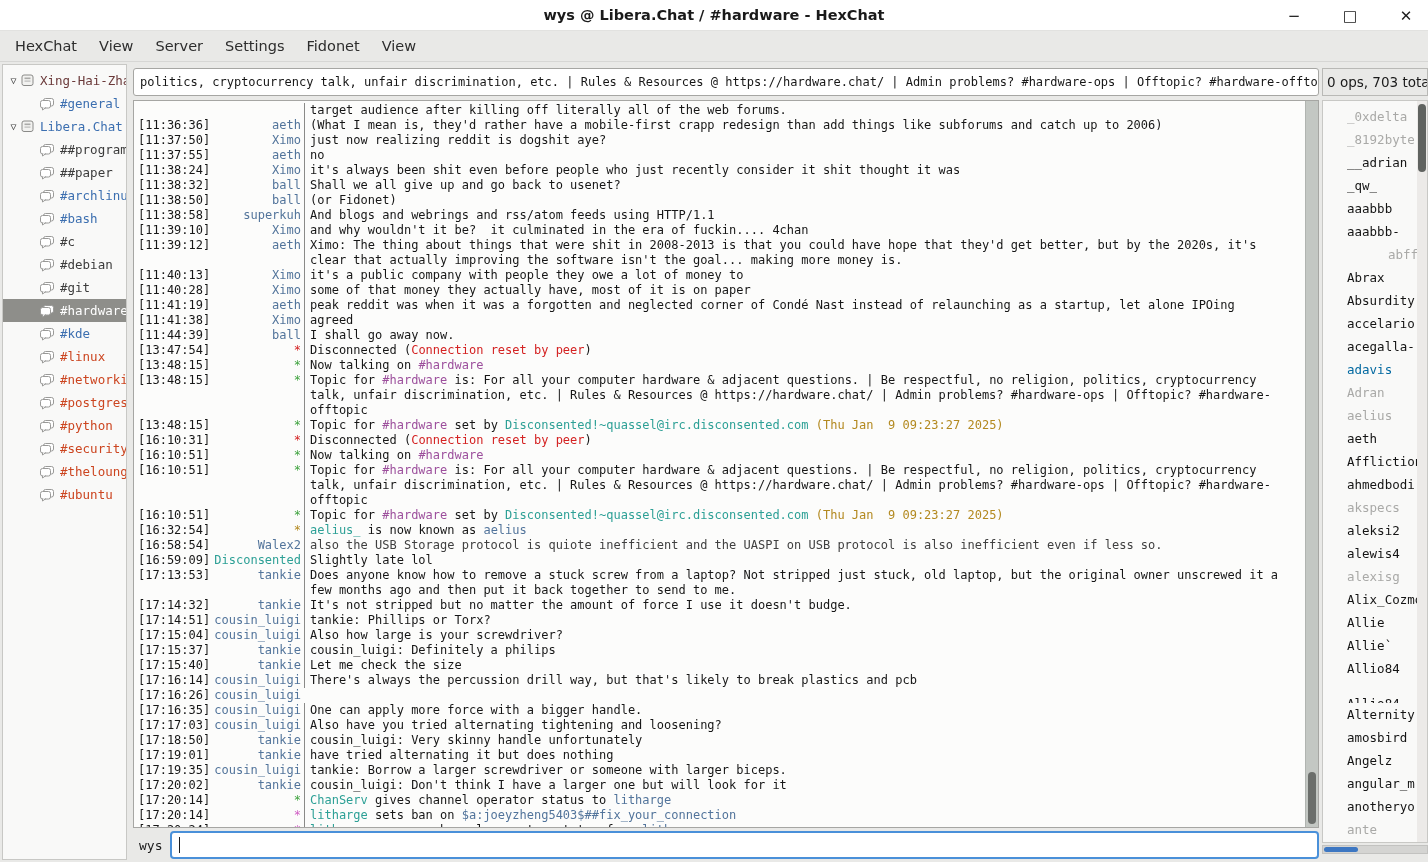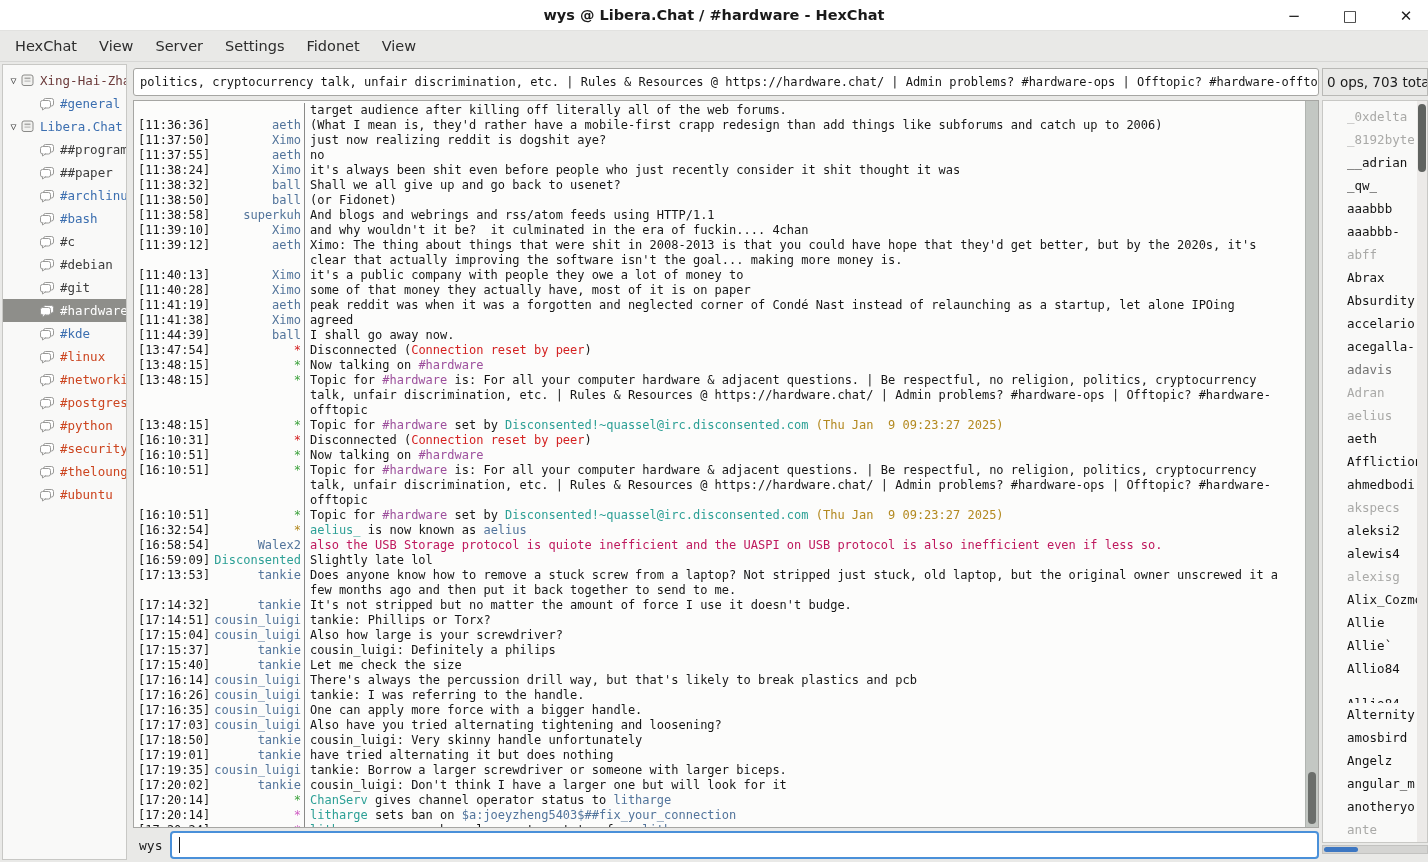--- a/index.html
+++ b/index.html
@@ -403,21 +403,21 @@
             <div class="chat-row">
               <div class="meta"><span class="ts">[16:10:51]</span><span class="nick" style="color: rgb(63, 163, 63);">*</span></div>
               <div class="msg"><span style="color: rgb(22, 22, 22);">Topic for </span><span style="color: rgb(156, 79, 156);">#hardware</span><span style="color: rgb(22, 22, 22);"> set by </span><span style="color: rgb(45, 160, 150);">Disconsented!~quassel@irc.disconsented.com</span><span style="color: rgb(22, 22, 22);"> </span><span style="color: rgb(179, 137, 31);">(Thu Jan  9 09:23:27 2025)</span></div>
             </div>
             <div class="chat-row">
               <div class="meta"><span class="ts">[16:32:54]</span><span class="nick" style="color: rgb(179, 137, 31);">*</span></div>
               <div class="msg"><span style="color: rgb(45, 160, 150);">aelius_</span><span style="color: rgb(22, 22, 22);"> is now known as </span><span style="color: rgb(82, 116, 155);">aelius</span></div>
             </div>
             <div class="chat-row">
               <div class="meta"><span class="ts">[16:58:54]</span><span class="nick" style="color: rgb(82, 116, 155);">Walex2</span></div>
-              <div class="msg"><span style="color: #be185d;">also the USB Storage protocol is quiote inefficient and the UASPI on USB protocol is also inefficient even if less so.</span></div>
+              <div class="msg"><span style="color: #404040;">also the USB Storage protocol is quiote inefficient and the UASPI on USB protocol is also inefficient even if less so.</span></div>
             </div>
             <div class="chat-row">
               <div class="meta"><span class="ts">[16:59:09]</span><span class="nick" style="color: rgb(45, 160, 150);">Disconsented</span></div>
               <div class="msg"><span style="color: rgb(22, 22, 22);">Slightly late lol</span></div>
             </div>
             <div class="chat-row">
               <div class="meta"><span class="ts">[17:13:53]</span><span class="nick" style="color: rgb(82, 116, 155);">tankie</span></div>
               <div class="msg"><span style="color: rgb(22, 22, 22);">Does anyone know how to remove a stuck screw from a laptop? Not stripped just stuck, old laptop, but the original owner unscrewed it a few months ago and then put it back together to send to me.</span></div>
             </div>
             <div class="chat-row">
@@ -439,21 +439,20 @@
             <div class="chat-row">
               <div class="meta"><span class="ts">[17:15:40]</span><span class="nick" style="color: rgb(82, 116, 155);">tankie</span></div>
               <div class="msg"><span style="color: rgb(22, 22, 22);">Let me check the size</span></div>
             </div>
             <div class="chat-row">
               <div class="meta"><span class="ts">[17:16:14]</span><span class="nick" style="color: rgb(82, 116, 155);">cousin_luigi</span></div>
               <div class="msg"><span style="color: rgb(22, 22, 22);">There's always the percussion drill way, but that's likely to break plastics and pcb</span></div>
             </div>
             <div class="chat-row">
               <div class="meta"><span class="ts">[17:16:26]</span><span class="nick" style="color: rgb(82, 116, 155);">cousin_luigi</span></div>
-              <div class="msg"><span style="color: rgb(22, 22, 22);">tankie: I was referring to the handle.</span></div>
             </div>
             <div class="chat-row">
               <div class="meta"><span class="ts">[17:16:35]</span><span class="nick" style="color: rgb(82, 116, 155);">cousin_luigi</span></div>
               <div class="msg"><span style="color: rgb(22, 22, 22);">One can apply more force with a bigger handle.</span></div>
             </div>
             <div class="chat-row">
               <div class="meta"><span class="ts">[17:17:03]</span><span class="nick" style="color: rgb(82, 116, 155);">cousin_luigi</span></div>
               <div class="msg"><span style="color: rgb(22, 22, 22);">Also have you tried alternating tightening and loosening?</span></div>
             </div>
             <div class="chat-row">
@@ -516,36 +515,36 @@
             <div class="user-row">
               <span style="color: rgb(20, 20, 20);">_qw_</span>
             </div>
             <div class="user-row">
               <span style="color: rgb(20, 20, 20);">aaabbb</span>
             </div>
             <div class="user-row">
               <span style="color: rgb(20, 20, 20);">aaabbb-</span>
             </div>
             <div class="user-row">
-              <span style="color: rgb(169, 169, 167);">abff</span>
+              <span style="color: rgb(169, 169, 167); margin-left: 41px;">abff</span>
             </div>
             <div class="user-row">
               <span style="color: rgb(20, 20, 20);">Abrax</span>
             </div>
             <div class="user-row">
               <span style="color: rgb(20, 20, 20);">Absurdity</span>
             </div>
             <div class="user-row">
               <span style="color: rgb(20, 20, 20);">accelario</span>
             </div>
             <div class="user-row">
               <span style="color: rgb(20, 20, 20);">acegalla-</span>
             </div>
             <div class="user-row">
-              <span style="color: #737373;">adavis</span>
+              <span style="color: #0369a1;">adavis</span>
             </div>
             <div class="user-row">
               <span style="color: rgb(169, 169, 167);">Adran</span>
             </div>
             <div class="user-row">
               <span style="color: rgb(169, 169, 167);">aelius</span>
             </div>
             <div class="user-row">
               <span style="color: rgb(20, 20, 20);">aeth</span>
             </div>

